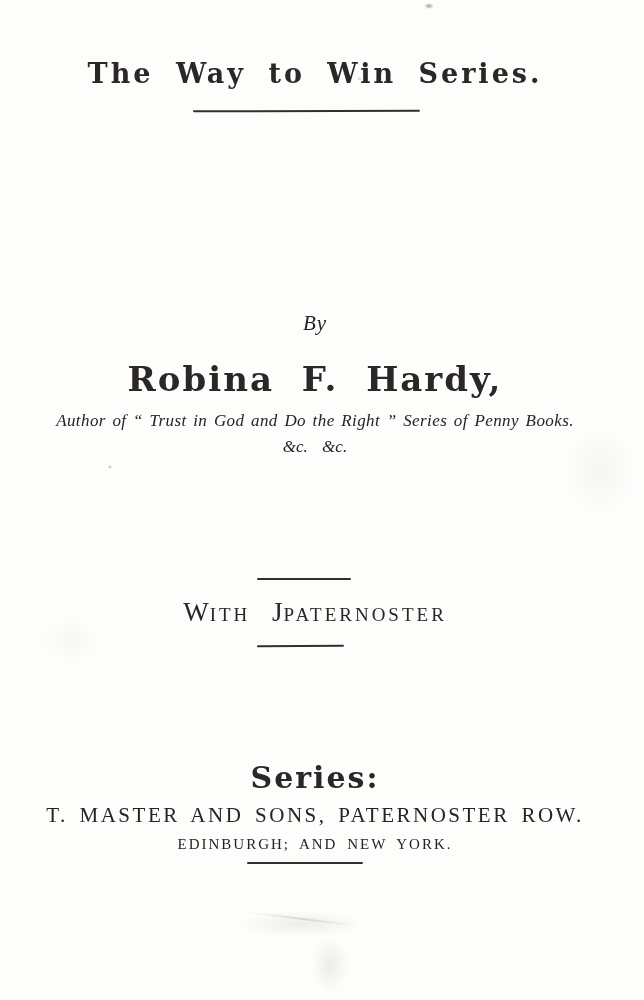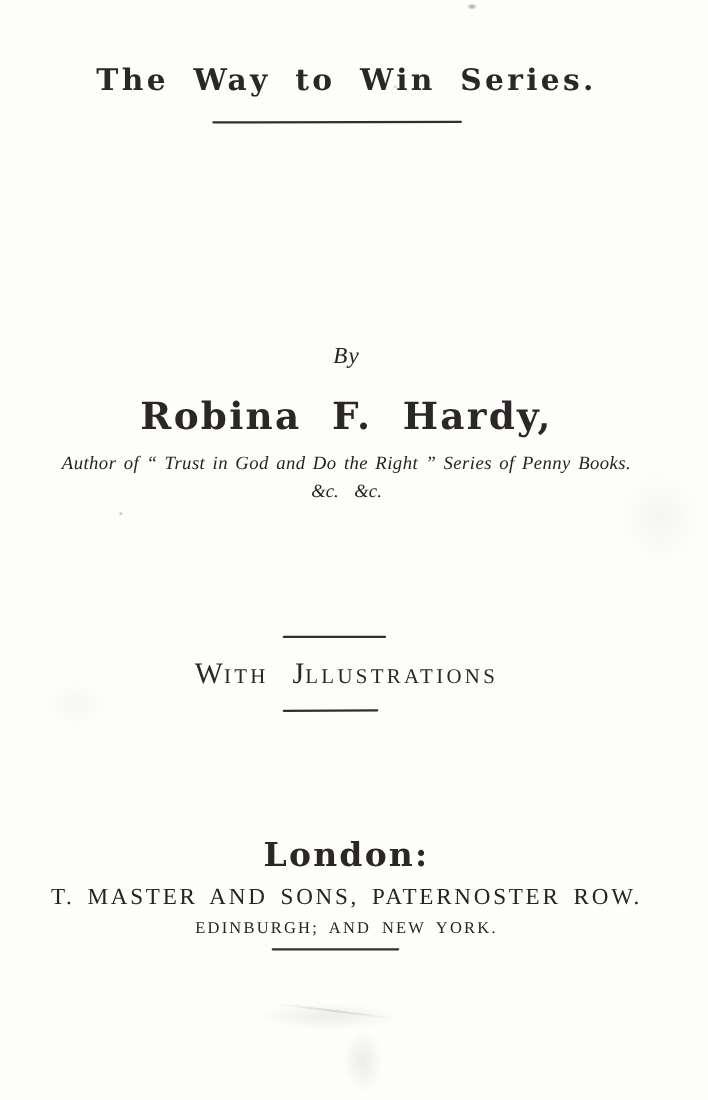--- a/index.html
+++ b/index.html
@@ -109,25 +109,25 @@
   <div class="row author-name">Robina F. Hardy,</div>
 
   <div class="row by-label">By</div>
 
   <div class="row author-note-2">&amp;c.  &amp;c.</div>
 
   <div class="row author-note-1">Author of “ Trust in God and Do the Right ” Series of Penny Books.</div>
 
   <div class="rule rule-illus-top"></div>
 
-  <div class="row illustrations"><span class="swash-initial">W</span><span>ITH</span> <span class="swash-initial">J</span><span>LLUSTRATIONS</span></div>
+  <div class="row illustrations"><span class="swash-initial">W</span><span>ITH</span> <span class="swash-initial">J</span><span>PATERNOSTER</span></div>
 
   <div class="rule rule-illus-bottom"></div>
 
-  <div class="row imprint-city">London:</div>
+  <div class="row imprint-city">Series:</div>
 
   <div class="row imprint-publisher">T. MASTER AND SONS, PATERNOSTER ROW.</div>
 
   <div class="row imprint-offices">EDINBURGH; AND NEW YORK.</div>
 
   <div class="rule rule-imprint"></div>
 
 
   <div class="artifact artifact-top-mark"></div>
   <div class="artifact artifact-corner-dot"></div>

